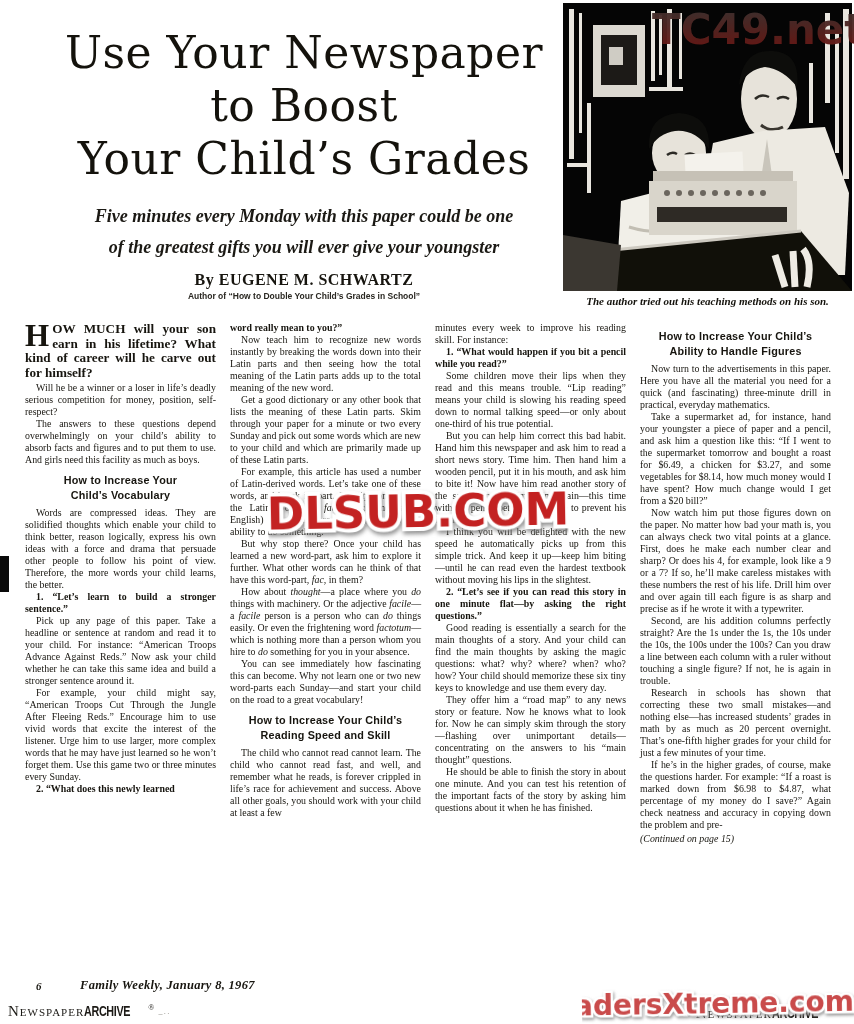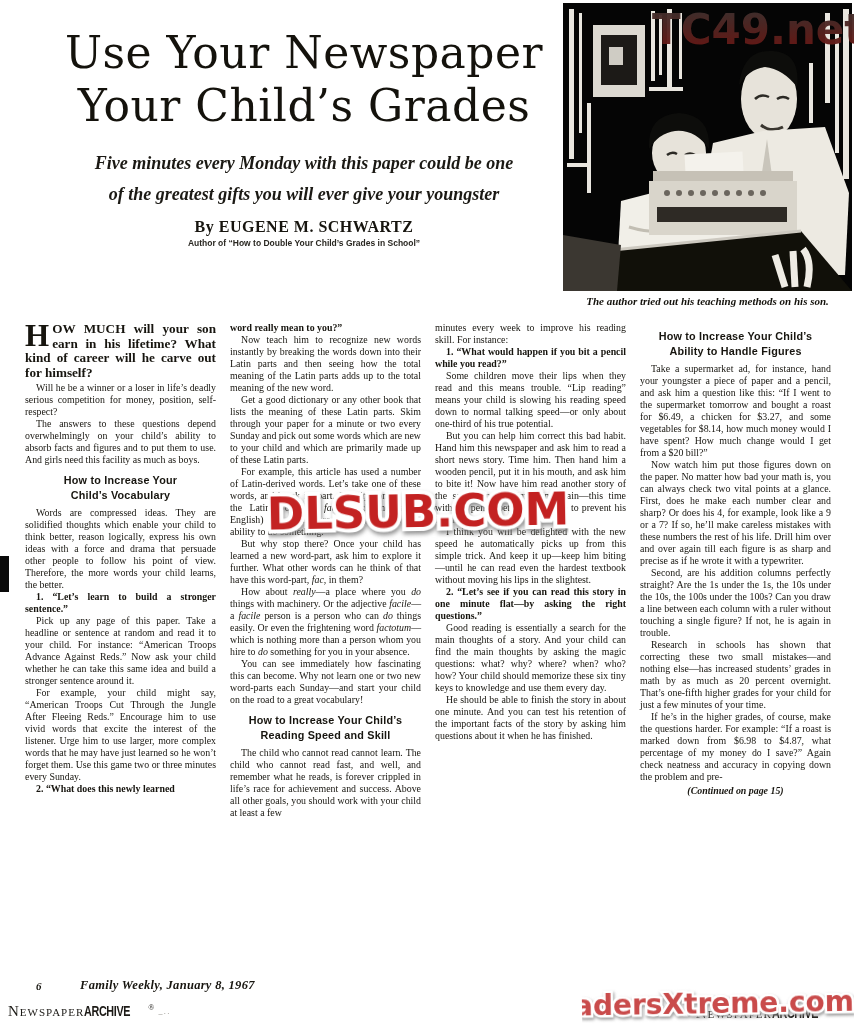--- a/index.html
+++ b/index.html
@@ -22,21 +22,21 @@
   .col{width:191px;flex:0 0 191px;font-size:9.9px;line-height:12px;text-align:justify;}
   .blk{margin:0;}
   .para{text-indent:11px;}
   .cont{text-indent:0;}
   .numbered{font-weight:700;text-indent:11px;}
   .numbered-cont{font-weight:700;text-indent:0;}
   .lead{font-size:13.2px;line-height:14.6px;font-weight:700;text-indent:0;margin-bottom:2px;}
   .dropcap{float:left;font-size:31px;line-height:26px;font-weight:700;padding:1px 3px 0 0;}
   .heading{font-family:"Liberation Sans","DejaVu Sans",sans-serif;font-weight:700;font-size:10.8px;line-height:15px;
            text-align:center;text-indent:0;margin:7px 0 4px 0;letter-spacing:.2px;}
-  .continued{text-align:center;font-style:italic;font-weight:700;text-indent:0;margin-top:2px;}
+  .continued{text-align:left;font-style:italic;font-weight:400;text-indent:0;margin-top:2px;}
   
   #folio{position:absolute;left:36px;top:980px;font-weight:700;font-style:italic;font-size:11px;}
   #pubdate{position:absolute;left:80px;top:978px;font-weight:700;font-style:italic;font-size:12.5px;letter-spacing:.3px;}
   .archive{white-space:nowrap;color:#1c1a16;}
   .archive .np{font-variant:small-caps;font-size:15px;letter-spacing:1px;}
   .archive .arch{display:inline-block;font-family:"Liberation Sans","DejaVu Sans",sans-serif;font-weight:700;
                  font-size:15px;letter-spacing:-.5px;transform:scaleX(.72);transform-origin:left bottom;}
   .archive .reg{font-size:8px;vertical-align:super;}
   .archive .ticks{color:#8b8880;font-size:8px;letter-spacing:1px;}
   #archive-left{position:absolute;left:8px;top:1002px;z-index:4;}
@@ -49,20 +49,21 @@
   #edge-mark{position:absolute;left:0;top:556px;width:9px;height:36px;background:#0a0a0a;}
   .svgtext{font-family:"DejaVu Sans","Liberation Sans",sans-serif;font-weight:bold;}
 </style>
 </head>
 <body>
 
 <div id="page">
 
   <div id="masthead">
     <div class="title-line">Use Your Newspaper</div>
+    <div class="title-line">to Boost</div>
     <div class="title-line">Your Child’s Grades</div>
     <div id="deck">
       <div>Five minutes every Monday with this paper could be one</div>
       <div>of the greatest gifts you will ever give your youngster</div>
     </div>
     <div id="byline">By EUGENE M. SCHWARTZ</div>
     <div id="byline-sub">Author of “How to Double Your Child’s Grades in School”</div>
   </div>
 
   <div id="photo-wrap">
@@ -165,37 +166,39 @@
         <div class="blk para">Pick up any page of this paper. Take a headline or sentence at random and read it to your child. For instance: “American Troops Advance Against Reds.” Now ask your child whether he can take this same idea and build a stronger sentence around it.</div>
         <div class="blk para">For example, your child might say, “American Troops Cut Through the Jungle After Fleeing Reds.” Encourage him to use vivid words that excite the interest of the listener. Urge him to use larger, more complex words that he may have just learned so he won’t forget them. Use this game two or three minutes every Sunday.</div>
         <div class="blk numbered">2. “What does this newly learned</div>
       </div>
     <div class="col">
         <div class="blk numbered-cont">word really mean to you?”</div>
         <div class="blk para">Now teach him to recognize new words instantly by breaking the words down into their Latin parts and then seeing how the total meaning of the Latin parts adds up to the total meaning of the new word.</div>
         <div class="blk para">Get a good dictionary or any other book that lists the meaning of these Latin parts. Skim through your paper for a minute or two every Sunday and pick out some words which are new to your child and which are primarily made up of these Latin parts.</div>
         <div class="blk para">For example, this article has used a number of Latin-derived words. Let’s take one of these words, and break it apart. <i>Facility</i> comes from the Latin word-part <i>fac</i>, which means (in English) <i>do</i>. Therefore, <i>facility</i> means the ability to <i>do</i> something.</div>
         <div class="blk para">But why stop there? Once your child has learned a new word-part, ask him to explore it further. What other words can he think of that have this word-part, <i>fac</i>, in them?</div>
-        <div class="blk para">How about <i>really</i>—a place where you <i>do</i> things with machinery. Or the adjective <i>facile</i>—a <i>facile</i> person is a person who can <i>do</i> things easily. Or even the frightening word <i>factotum</i>—which is nothing more than a person whom you hire to <i>do</i> something for you in your absence.</div>
+        <div class="blk para">How about <i>thought</i>—a place where you <i>do</i> things with machinery. Or the adjective <i>facile</i>—a <i>facile</i> person is a person who can <i>do</i> things easily. Or even the frightening word <i>factotum</i>—which is nothing more than a person whom you hire to <i>do</i> something for you in your absence.</div>
         <div class="blk para">You can see immediately how fascinating this can become. Why not learn one or two new word-parts each Sunday—and start your child on the road to a great vocabulary!</div>
         <div class="blk heading">How to Increase Your Child’s<br>Reading Speed and Skill</div>
         <div class="blk para">The child who cannot read cannot learn. The child who cannot read fast, and well, and remember what he reads, is forever crippled in life’s race for achievement and success. Above all other goals, you should work with your child at least a few</div>
       </div>
     <div class="col">
         <div class="blk cont">minutes every week to improve his reading skill. For instance:</div>
         <div class="blk numbered">1. “What would happen if you bit a pencil while you read?”</div>
         <div class="blk para">Some children move their lips when they read and this means trouble. “Lip reading” means your child is slowing his reading speed down to normal talking speed—or only about one-third of his true potential.</div>
         <div class="blk para">But you can help him correct this bad habit. Hand him this newspaper and ask him to read a short news story. Time him. Then hand him a wooden pencil, put it in his mouth, and ask him to bite it! Now have him read another story of the same length. Time him again—this time with the pencil between his teeth to prevent his lips from moving.</div>
         <div class="blk para">I think you will be delighted with the new speed he automatically picks up from this simple trick. And keep it up—keep him biting—until he can read even the hardest textbook without moving his lips in the slightest.</div>
         <div class="blk numbered">2. “Let’s see if you can read this story in one minute flat—by asking the right questions.”</div>
         <div class="blk para">Good reading is essentially a search for the main thoughts of a story. And your child can find the main thoughts by asking the magic questions: what? why? where? when? who? how? Your child should memorize these six tiny keys to knowledge and use them every day.</div>
+        <div class="blk para">They offer him a “road map” to any news story or feature. Now he knows what to look for. Now he can simply skim through the story—flashing over unimportant details—concentrating on the answers to his “main thought” questions.</div>
         <div class="blk para">He should be able to finish the story in about one minute. And you can test his retention of the important facts of the story by asking him questions about it when he has finished.</div>
       </div>
     <div class="col">
         <div class="blk heading">How to Increase Your Child’s<br>Ability to Handle Figures</div>
+        <div class="blk para">Now turn to the advertisements in this paper. Here you have all the material you need for a quick (and fascinating) three-minute drill in practical, everyday mathematics.</div>
         <div class="blk para">Take a supermarket ad, for instance, hand your youngster a piece of paper and a pencil, and ask him a question like this: “If I went to the supermarket tomorrow and bought a roast for $6.49, a chicken for $3.27, and some vegetables for $8.14, how much money would I have spent? How much change would I get from a $20 bill?”</div>
         <div class="blk para">Now watch him put those figures down on the paper. No matter how bad your math is, you can always check two vital points at a glance. First, does he make each number clear and sharp? Or does his 4, for example, look like a 9 or a 7? If so, he’ll make careless mistakes with these numbers the rest of his life. Drill him over and over again till each figure is as sharp and precise as if he wrote it with a typewriter.</div>
         <div class="blk para">Second, are his addition columns perfectly straight? Are the 1s under the 1s, the 10s under the 10s, the 100s under the 100s? Can you draw a line between each column with a ruler without touching a single figure? If not, he is again in trouble.</div>
         <div class="blk para">Research in schools has shown that correcting these two small mistakes—and nothing else—has increased students’ grades in math by as much as 20 percent overnight. That’s one-fifth higher grades for your child for just a few minutes of your time.</div>
         <div class="blk para">If he’s in the higher grades, of course, make the questions harder. For example: “If a roast is marked down from $6.98 to $4.87, what percentage of my money do I save?” Again check neatness and accuracy in copying down the problem and pre-</div>
         <div class="blk continued">(Continued on page 15)</div>
       </div>
   </div>
 
   <svg id="wm-center" width="300" height="66" xmlns="http://www.w3.org/2000/svg">

